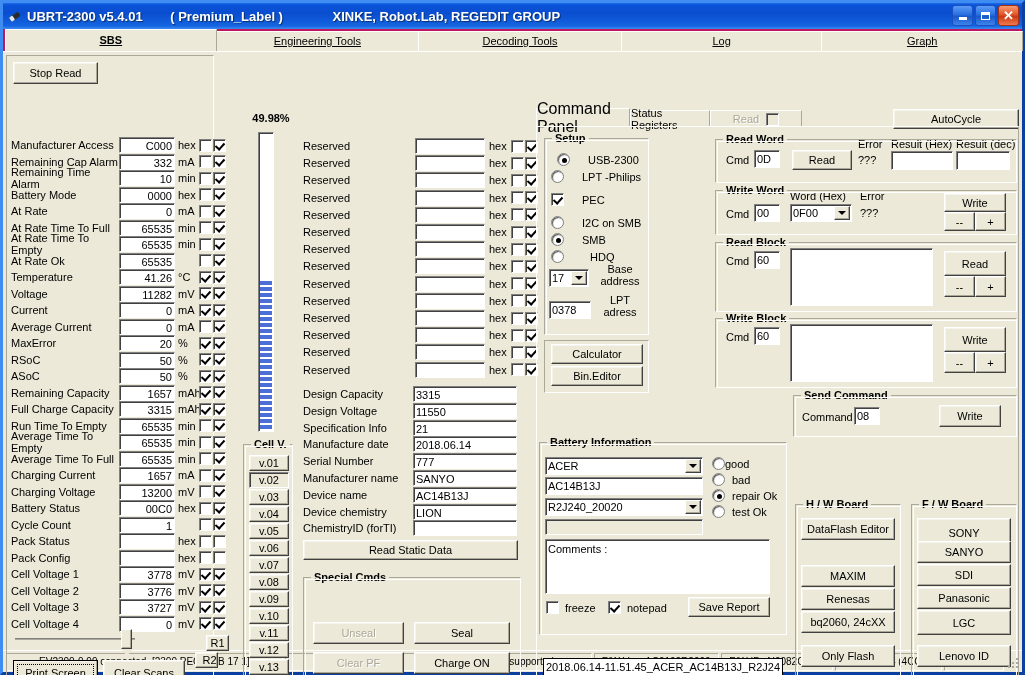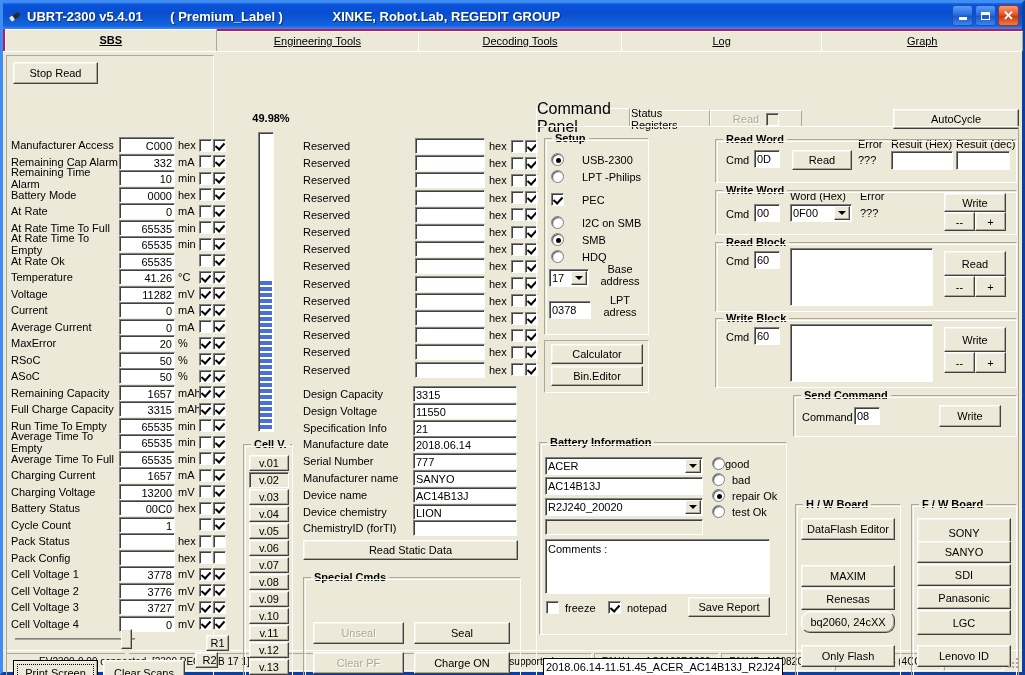--- a/index.html
+++ b/index.html
@@ -715,41 +715,41 @@
     <div style="position:absolute;left:707px;top:58px;height:17px;width:92px;background:#ece9d8;border:1px solid #fff;border-right-color:#aca899;border-bottom:none;display:flex;align-items:center;justify-content:center;gap:7px;font-size:11px;color:#aca899;text-shadow:1px 1px 0 #fff;">
       <span>Read</span>
       <span class="cb dis"></span>
     </div>
     <div class="btn" style="position:absolute;left:890px;top:57px;width:126px;height:20px;">AutoCycle</div>
 
     <div style="position:absolute;left:533px;top:74px;width:483px;height:554px;border:1px solid;border-color:#fff #aca899 #aca899 #fff;"></div>
 
     <div class="group" style="left:541px;top:86px;width:105px;height:197px;">
       <span class="glabel">Setup</span>
-      <div style="position:absolute;left:6px;top:14px;display:flex;align-items:center;gap:18px;">
+      <div style="position:absolute;left:12px;top:14px;display:flex;align-items:center;gap:18px;">
         <span class="rb ck"></span>
         <span>USB-2300</span>
       </div>
       <div style="position:absolute;left:6px;top:31px;display:flex;align-items:center;gap:18px;">
         <span class="rb"></span>
         <span>LPT -Philips</span>
       </div>
       <div style="position:absolute;left:6px;top:54px;display:flex;align-items:center;gap:18px;">
         <span class="cb ck"></span>
         <span>PEC</span>
       </div>
       <div style="position:absolute;left:6px;top:77px;display:flex;align-items:center;gap:18px;">
         <span class="rb"></span>
         <span>I2C on SMB</span>
       </div>
       <div style="position:absolute;left:6px;top:94px;display:flex;align-items:center;gap:18px;">
         <span class="rb ck"></span>
         <span>SMB</span>
       </div>
-      <div style="position:absolute;left:6px;top:111px;display:flex;align-items:center;gap:18px;">
+      <div style="position:absolute;left:6px;top:111px;display:flex;align-items:center;gap:26px;">
         <span class="rb"></span>
         <span>HDQ</span>
       </div>
       <div class="combo" style="position:absolute;left:4px;top:130px;width:40px;height:18px;">
         <span>17</span>
         <span class="arrowbtn">
             <i class="arrow-dn"></i>
           </span>
       </div>
       <div style="position:absolute;left:50px;top:124px;line-height:12px;text-align:center;width:50px;">
@@ -870,21 +870,21 @@
       </div>
       <div class="btn" style="position:absolute;left:148px;top:154px;width:82px;height:20px;">Save Report</div>
     </div>
     <div class="tfield" style="position:absolute;left:540px;top:606px;width:240px;height:18px;border:1px solid #000;box-shadow:none;">2018.06.14-11.51.45_ACER_AC14B13J_R2J24</div>
 
     <div class="group" style="left:792px;top:452px;width:106px;height:172px;">
       <span class="glabel">H / W  Board</span>
       <div class="btn" style="position:absolute;left:5px;top:13px;width:94px;height:22px;">DataFlash Editor</div>
       <div class="btn" style="position:absolute;left:5px;top:60px;width:94px;height:22px;">MAXIM</div>
       <div class="btn" style="position:absolute;left:5px;top:83px;width:94px;height:22px;">Renesas</div>
-      <div class="btn" style="position:absolute;left:5px;top:106px;width:94px;height:22px;border-radius:9px;">bq2060, 24cXX</div>
+      <div class="btn" style="position:absolute;left:5px;top:106px;width:94px;height:22px;">bq2060, 24cXX</div>
       <div class="btn" style="position:absolute;left:5px;top:140px;width:94px;height:22px;">Only Flash</div>
     </div>
 
     <div class="group" style="left:908px;top:452px;width:106px;height:172px;">
       <span class="glabel">F / W  Board</span>
       <div class="btn" style="position:absolute;left:5px;top:13px;width:94px;height:30px;">SONY</div>
       <div class="btn" style="position:absolute;left:5px;top:36px;width:94px;height:22px;">SANYO</div>
       <div class="btn" style="position:absolute;left:5px;top:59px;width:94px;height:22px;">SDI</div>
       <div class="btn" style="position:absolute;left:5px;top:82px;width:94px;height:22px;">Panasonic</div>
       <div class="btn" style="position:absolute;left:5px;top:105px;width:94px;height:25px;">LGC</div>

